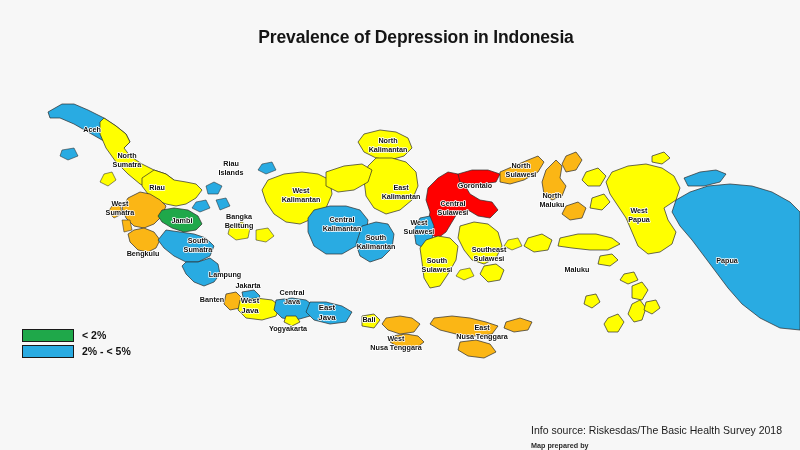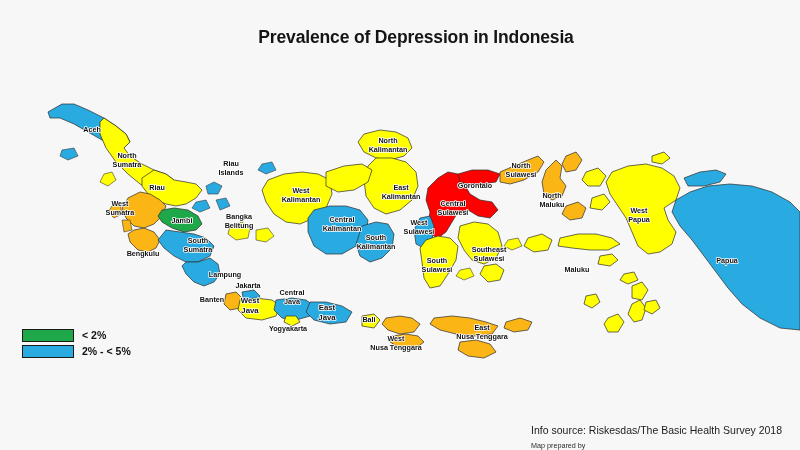--- a/index.html
+++ b/index.html
@@ -35,21 +35,21 @@
     width:52px;height:13px;border:1px solid #1a1a1a;box-sizing:border-box;
   }
   .legend-label{
     margin-left:8px;font-size:10.5px;font-weight:bold;color:#111;
     white-space:nowrap;line-height:1;
   }
   #source-block{
     position:absolute;right:18px;top:384px;text-align:left;margin-top:40px;
   }
   #source-line{font-size:10.5px;color:#1b1b1b;white-space:nowrap;}
-  #credit-block{margin-top:5px;line-height:1.25;}
+  #credit-block{margin-top:5px;line-height:1.25;font-weight:bold;}
   .credit-line{font-size:7.2px;color:#2a2a2a;white-space:nowrap;}
 </style>
 </head>
 <body>
 
 <div id="map-figure">
 
   <div id="map-title">Prevalence of Depression in Indonesia</div>
 
   <div id="map-canvas">

